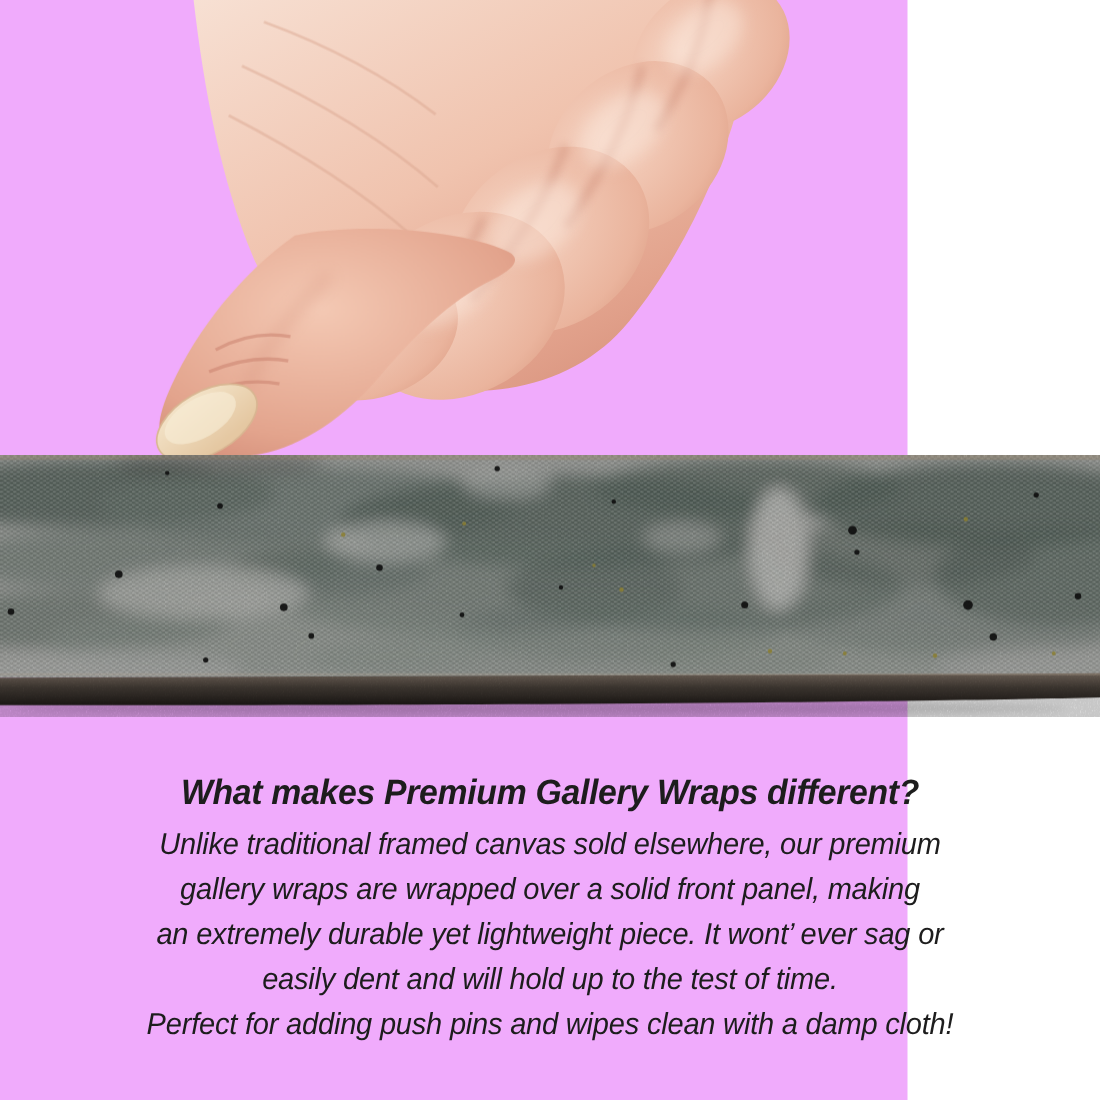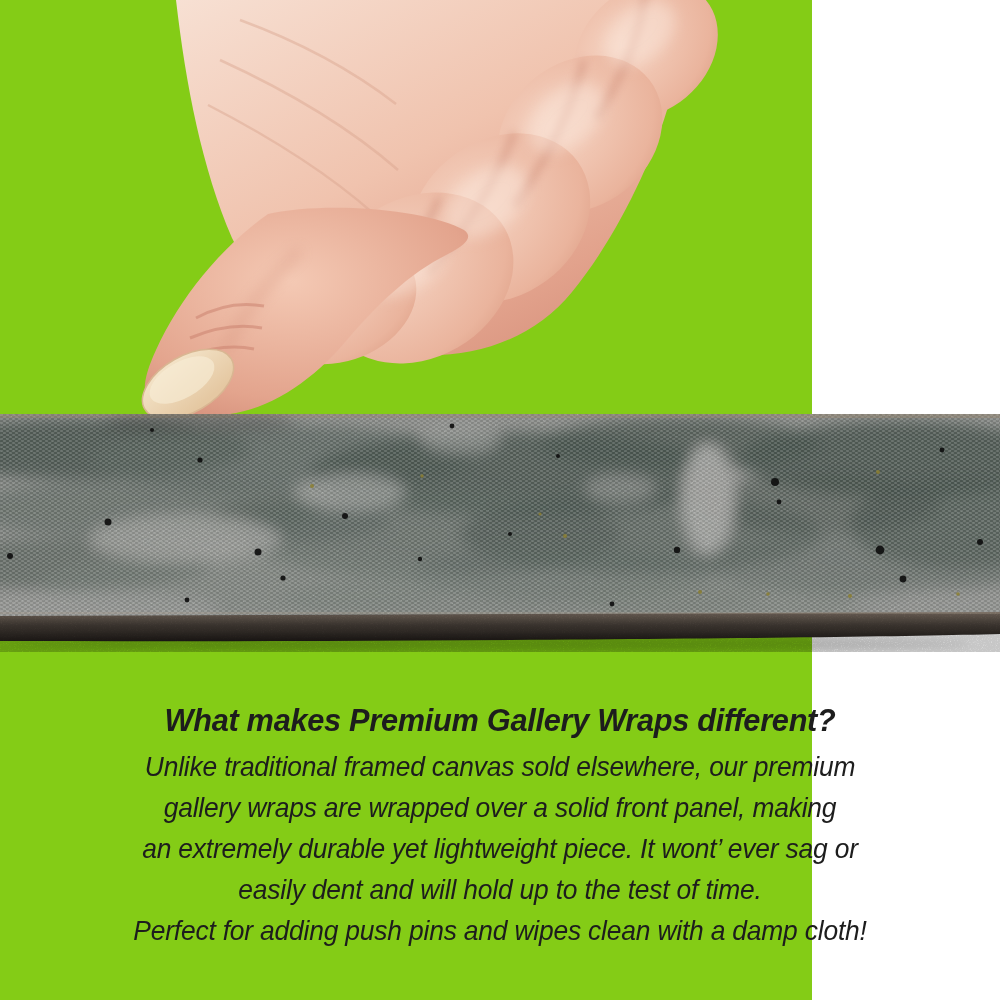--- a/index.html
+++ b/index.html
@@ -1,20 +1,20 @@
 <!DOCTYPE html>
 <html><head>
 <meta charset="utf-8">
 <style>
   html,body{margin:0;padding:0;}
   body{
     width:1000px;height:1000px;background:#ffffff;overflow:hidden;
     font-family:"Liberation Sans", sans-serif;
   }
-  .stage{position:relative;width:812px;height:1000px;background:#84cc16;}
+  .stage{position:relative;width:812px;height:1000px;background:#f0abfc;padding-left:13px;}
   .hand-svg{position:absolute;left:0;top:0;}
   .strip-svg{position:absolute;left:0;top:414px;}
   .copy{
     position:absolute;top:702px;left:0;width:1000px;
     text-align:center;color:#1d1d1d;font-style:italic;
     transform:scaleX(.96);transform-origin:50% 0;
   }
   .copy h2{
     margin:0 0 7px 0;font-size:32px;font-weight:600;letter-spacing:-.3px;
   }

